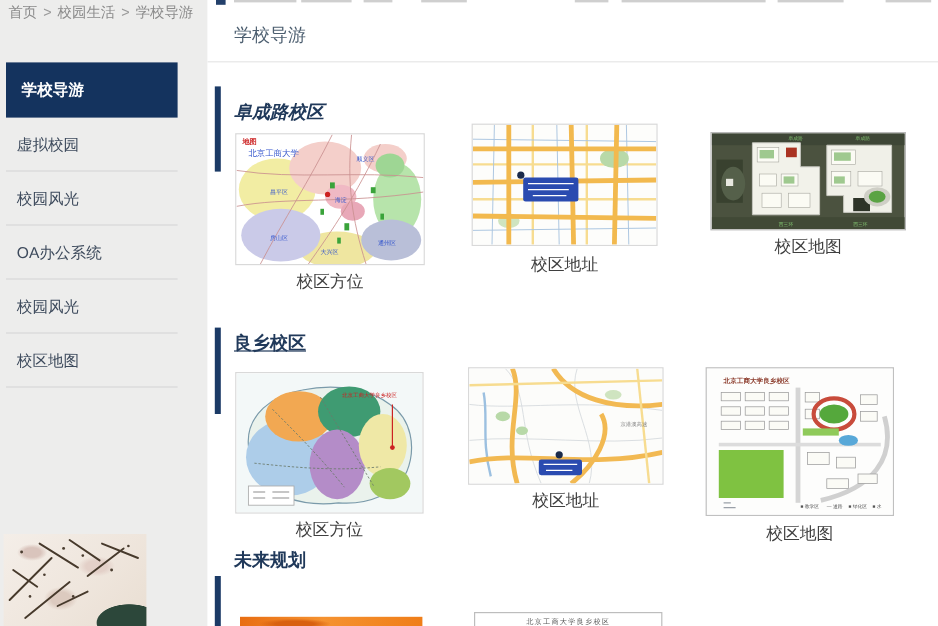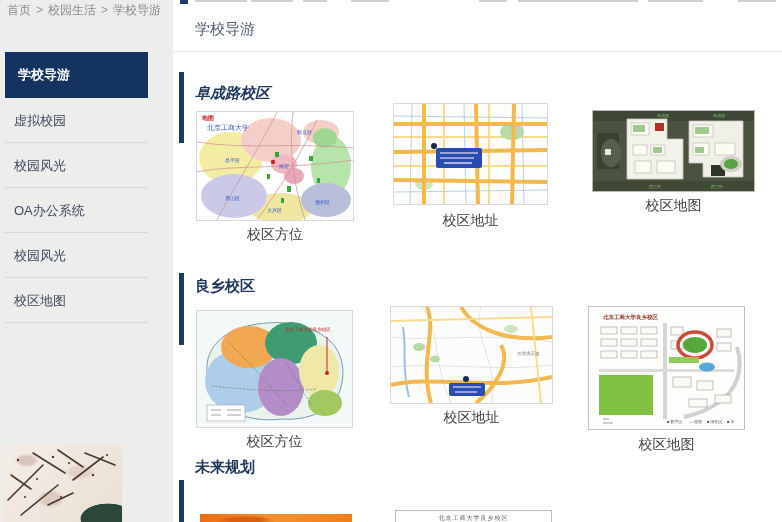--- a/index.html
+++ b/index.html
@@ -231,21 +231,21 @@
           <text x="64" y="6">阜成路</text>
             <text x="120" y="6">阜成路</text>
           <text x="56" y="77">西三环</text>
             <text x="118" y="77">西三环</text>
         </g>
       </svg>
     </div>
     <div class="cap" style="left:419px; top:197px; width:163px;">校区地图</div>
 
     <div class="sec-bar" style="top:273px; height:72px;"></div>
-    <div class="sec-title" style="top:277px;">良乡校区</div>
+    <div class="sec-title" style="top:277px;text-decoration:underline;">良乡校区</div>
 
     <div class="fig" style="left:23px; top:310px; width:157px; height:118px;">
       <svg width="155" height="116" viewBox="0 0 155 116">
         <rect width="155" height="116" fill="#f3f8f8"></rect>
         <path d="M10,60 C8,35 30,18 55,14 C85,8 112,14 128,26 C146,38 150,62 142,82 C134,100 110,110 85,108 C55,112 20,100 12,82 Z" fill="#eaf2ec" stroke="#7a9aaa" stroke-width="1"></path>
         <ellipse cx="44" cy="70" rx="36" ry="32" fill="#adcde9"></ellipse>
         <ellipse cx="52" cy="36" rx="28" ry="21" fill="#f2a852"></ellipse>
         <ellipse cx="94" cy="32" rx="26" ry="21" fill="#3f9b72"></ellipse>
         <ellipse cx="84" cy="76" rx="23" ry="29" fill="#b48cc8"></ellipse>
         <ellipse cx="122" cy="60" rx="20" ry="26" fill="#efe8a6"></ellipse>

